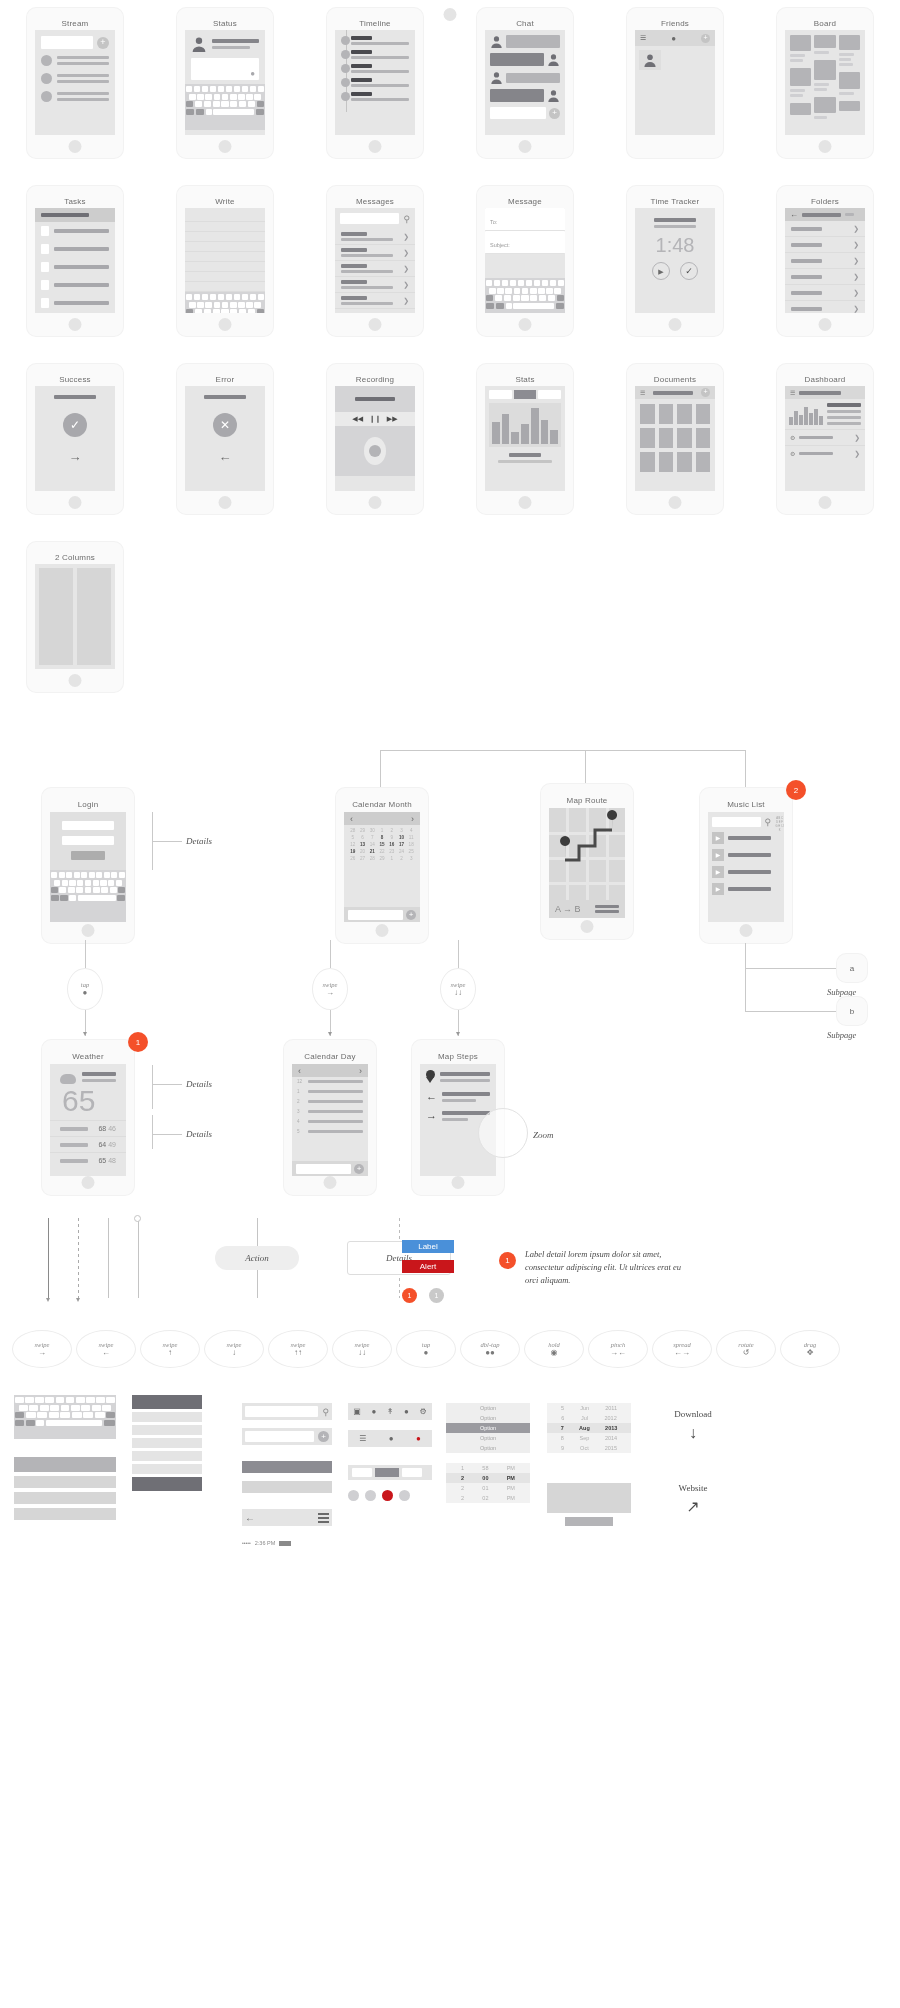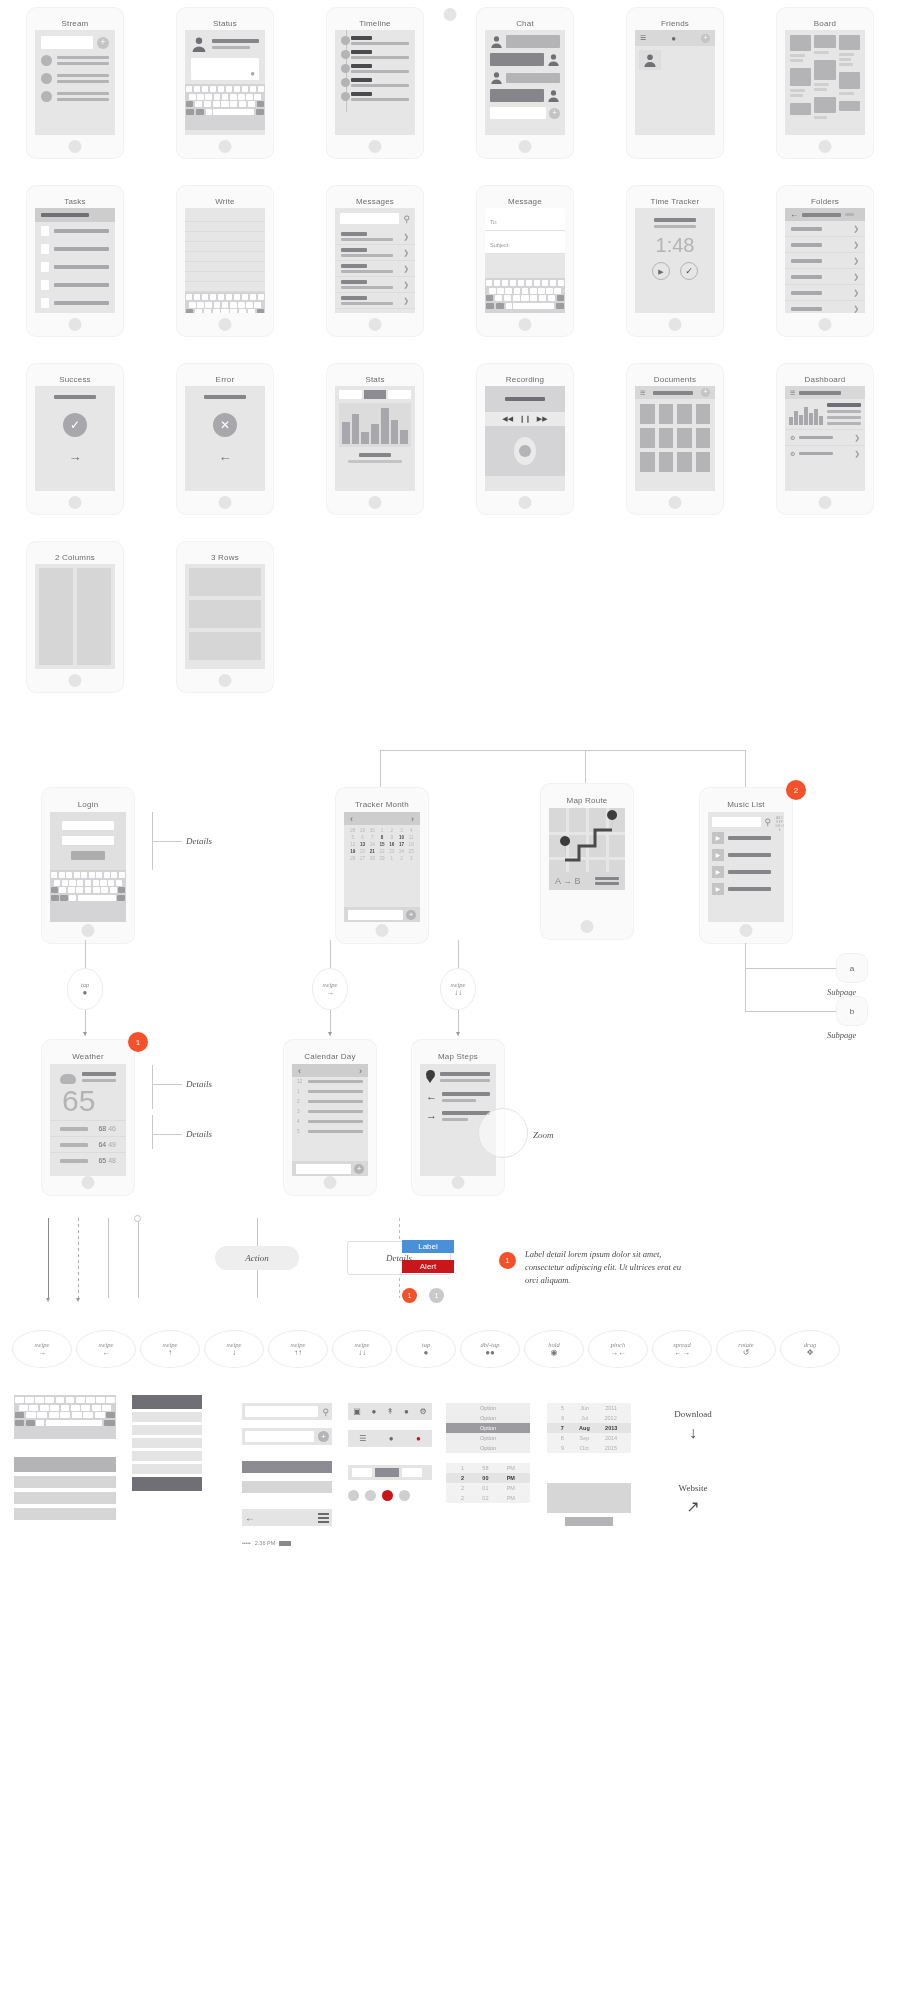--- a/index.html
+++ b/index.html
@@ -596,62 +596,62 @@
       <div style="margin-left:auto;margin-right:auto;width:52%;height:4px;background:#85858a;margin-bottom:14px;border-radius:1px;"></div>
       <div style="width:24px;height:24px;border-radius:50%;background:#a8a8ac;color:#fff;margin:0 auto 12px;font-size:12px;line-height:24px;">✕</div>
       <div style="font-size:13px;color:#6a6a6a;">←</div>
             </div>
           </div>
           <div class="home-btn"></div>
         </div>
       </div>
       <div class="cell">
         <div class="phone gphone">
+          <div class="phone-title">Recording</div>
+          <div class="screen">
+            <div>
+      <div style="background:#d4d4d6;height:26px;display:flex;align-items:center;justify-content:center;">
+                <div style="width:50%;height:4px;background:#6f6f75;margin-bottom:0px;border-radius:1px;"></div>
+              </div>
+      <div style="height:14px;display:flex;align-items:center;justify-content:center;gap:6px;background:#eaeaea;font-size:7px;color:#4a4a4a;">
+        <span>◀◀</span>
+                <span>❙❙</span>
+                <span>▶▶</span>
+              </div>
+      <div style="background:#d4d4d6;height:50px;display:flex;align-items:center;justify-content:center;">
+        <div style="width:22px;height:28px;border-radius:50%;background:#eaeaea;display:flex;align-items:center;justify-content:center;">
+                  <div style="width:12px;height:12px;border-radius:50%;background:#b4b4b7;"></div>
+                </div>
+              </div>
+            </div>
+          </div>
+          <div class="home-btn"></div>
+        </div>
+      </div>
+      <div class="cell">
+        <div class="phone gphone">
           <div class="phone-title">Stats</div>
           <div class="screen">
             <div style="padding:4px;">
       <div style="display:flex;gap:2px;margin-bottom:4px;">
                 <div class="wht" style="flex:1;height:9px;"></div>
                 <div style="flex:1;height:9px;background:#8c8c92;"></div>
                 <div class="wht" style="flex:1;height:9px;"></div>
               </div>
       <div style="background:#dcdcdc;height:44px;display:flex;align-items:flex-end;gap:2px;padding:3px;">
         <div style="flex:1;height:22px;background:#a8a8ac;"></div>
                 <div style="flex:1;height:30px;background:#a8a8ac;"></div>
                 <div style="flex:1;height:12px;background:#a8a8ac;"></div>
                 <div style="flex:1;height:20px;background:#a8a8ac;"></div>
                 <div style="flex:1;height:36px;background:#a8a8ac;"></div>
                 <div style="flex:1;height:24px;background:#a8a8ac;"></div>
                 <div style="flex:1;height:14px;background:#a8a8ac;"></div>
               </div>
       <div style="margin:6px auto 3px;width:45%;height:4px;background:#85858a;margin-bottom:3px;border-radius:1px;"></div>
       <div style="margin:0 auto;width:75%;height:3px;background:#c4c4c4;margin-bottom:0px;border-radius:1px;"></div>
-            </div>
-          </div>
-          <div class="home-btn"></div>
-        </div>
-      </div>
-      <div class="cell">
-        <div class="phone gphone">
-          <div class="phone-title">Recording</div>
-          <div class="screen">
-            <div>
-      <div style="background:#d4d4d6;height:26px;display:flex;align-items:center;justify-content:center;">
-                <div style="width:50%;height:4px;background:#6f6f75;margin-bottom:0px;border-radius:1px;"></div>
-              </div>
-      <div style="height:14px;display:flex;align-items:center;justify-content:center;gap:6px;background:#eaeaea;font-size:7px;color:#4a4a4a;">
-        <span>◀◀</span>
-                <span>❙❙</span>
-                <span>▶▶</span>
-              </div>
-      <div style="background:#d4d4d6;height:50px;display:flex;align-items:center;justify-content:center;">
-        <div style="width:22px;height:28px;border-radius:50%;background:#eaeaea;display:flex;align-items:center;justify-content:center;">
-                  <div style="width:12px;height:12px;border-radius:50%;background:#b4b4b7;"></div>
-                </div>
-              </div>
             </div>
           </div>
           <div class="home-btn"></div>
         </div>
       </div>
       <div class="cell">
         <div class="phone gphone">
           <div class="phone-title">Documents</div>
           <div class="screen">
             <div>
@@ -731,33 +731,20 @@
           <div class="phone-title">2 Columns</div>
           <div class="screen">
             <div style="display:flex;gap:4px;padding:4px;height:100%;">
               <div style="flex:1;background:#d6d6d6;height:97px;"></div>
               <div style="flex:1;background:#d6d6d6;height:97px;"></div>
             </div>
           </div>
           <div class="home-btn"></div>
         </div>
       </div>
-      <div class="cell">
-        <div class="phone gphone">
-          <div class="phone-title">3 Rows</div>
-          <div class="screen">
-            <div style="padding:4px;">
-              <div style="background:#d6d6d6;height:28px;margin-bottom:4px;"></div>
-              <div style="background:#d6d6d6;height:28px;margin-bottom:4px;"></div>
-              <div style="background:#d6d6d6;height:28px;margin-bottom:4px;"></div>
-            </div>
-          </div>
-          <div class="home-btn"></div>
-        </div>
-      </div>
     </div>
   </div>
 
 <div style="position:absolute;top:740px;left:0;width:900px;height:450px;">
 
   <div class="conn hline" style="left:380px;top:10px;width:365px;"></div>
   <div class="conn vline" style="left:380px;top:10px;height:46px;"></div>
   <div class="conn vline" style="left:380px;top:10px;height:46px;"></div>
   <div class="conn vline" style="left:585px;top:10px;height:46px;"></div>
   <div class="conn vline" style="left:745px;top:10px;height:46px;"></div>
@@ -861,21 +848,21 @@
     <div class="home-btn"></div>
   </div>
   <div class="conn vline" style="left:152px;top:325px;height:44px;"></div>
   <div class="conn hline" style="left:152px;top:344px;width:30px;"></div>
   <div class="det" style="position:absolute;left:186px;top:339px;">Details</div>
   <div class="conn vline" style="left:152px;top:375px;height:34px;"></div>
   <div class="conn hline" style="left:152px;top:394px;width:30px;"></div>
   <div class="det" style="position:absolute;left:186px;top:389px;">Details</div>
 
   <div class="phone fphone" style="position:absolute;left:336px;top:48px;height:155px;">
-    <div class="phone-title">Tracker Month</div>
+    <div class="phone-title">Calendar Month</div>
     <div class="screen" style="height:110px;">
       <div style="background:#cdcdcd;height:13px;display:flex;align-items:center;justify-content:space-between;padding:0 6px;">
         <span style="font-size:9px;color:#666;">‹</span>
         <span style="font-size:9px;color:#666;">›</span>
       </div>
       <div id="cal-grid" style="padding:3px 4px;">
           <div style="display: flex; justify-content: space-between; margin-bottom: 2px;">
             <span style="font-size: 4.6px; width: 10px; text-align: center; color: rgb(185, 185, 185); font-weight: normal;">28</span>
             <span style="font-size: 4.6px; width: 10px; text-align: center; color: rgb(185, 185, 185); font-weight: normal;">29</span>
             <span style="font-size: 4.6px; width: 10px; text-align: center; color: rgb(185, 185, 185); font-weight: normal;">30</span>
@@ -973,21 +960,21 @@
       <div style="position:absolute;bottom:0;left:0;right:0;background:#d8d8d8;height:15px;display:flex;align-items:center;padding:0 4px;gap:3px;">
         <div class="wht" style="flex:1;height:10px;"></div>
         <div style="width:10px;height:10px;border-radius:50%;background:#b4b4b7;color:#fff;font-size:8px;text-align:center;line-height:9px;">+</div>
       </div>
     </div>
     <div class="home-btn"></div>
   </div>
 
   <div class="phone fphone" style="position:absolute;left:541px;top:44px;height:155px;">
     <div class="phone-title">Map Route</div>
-    <div class="screen" style="height:82px;">
+    <div class="screen" style="height:110px;">
       <div style="position:absolute;inset:0;background:#e6e6e6;">
         <svg width="76" height="110" viewBox="0 0 76 110">
           <g fill="#d8d8d8">
             <rect x="0" y="0" width="17" height="24"></rect>
               <rect x="20" y="0" width="17" height="24"></rect>
             <rect x="40" y="0" width="17" height="24"></rect>
               <rect x="60" y="0" width="16" height="24"></rect>
             <rect x="0" y="27" width="17" height="22"></rect>
               <rect x="20" y="27" width="17" height="22"></rect>
             <rect x="40" y="27" width="17" height="22"></rect>

